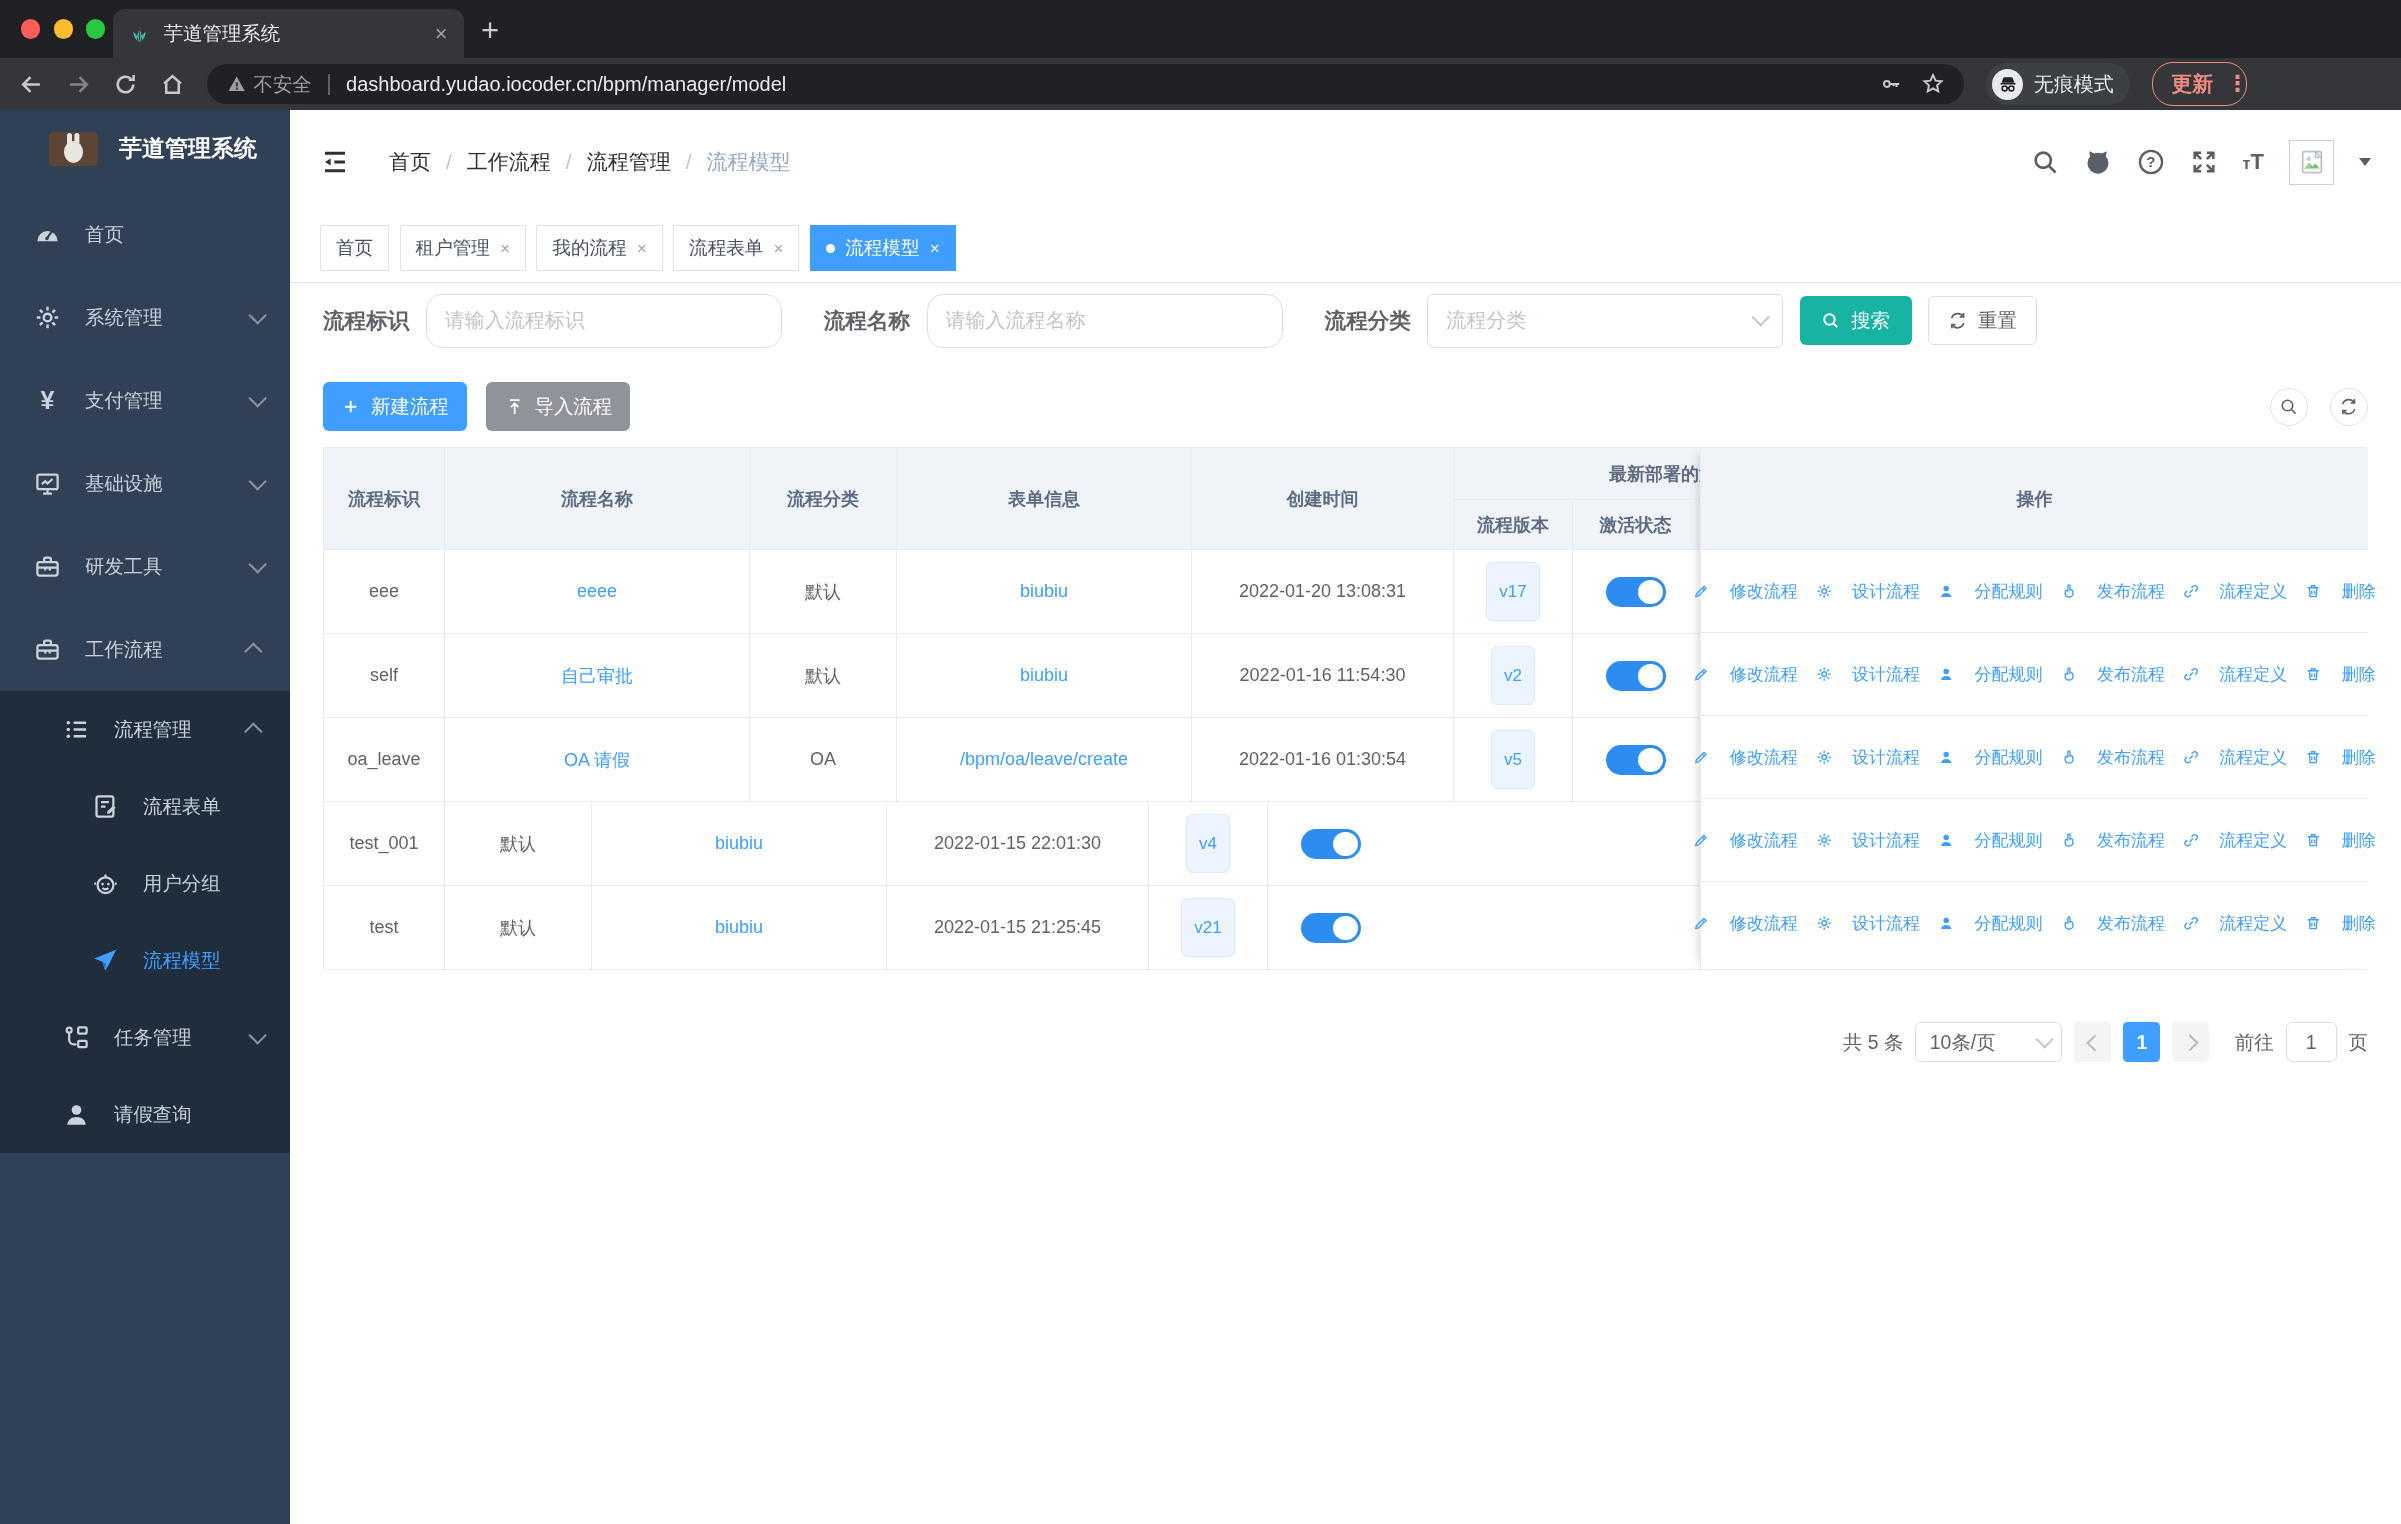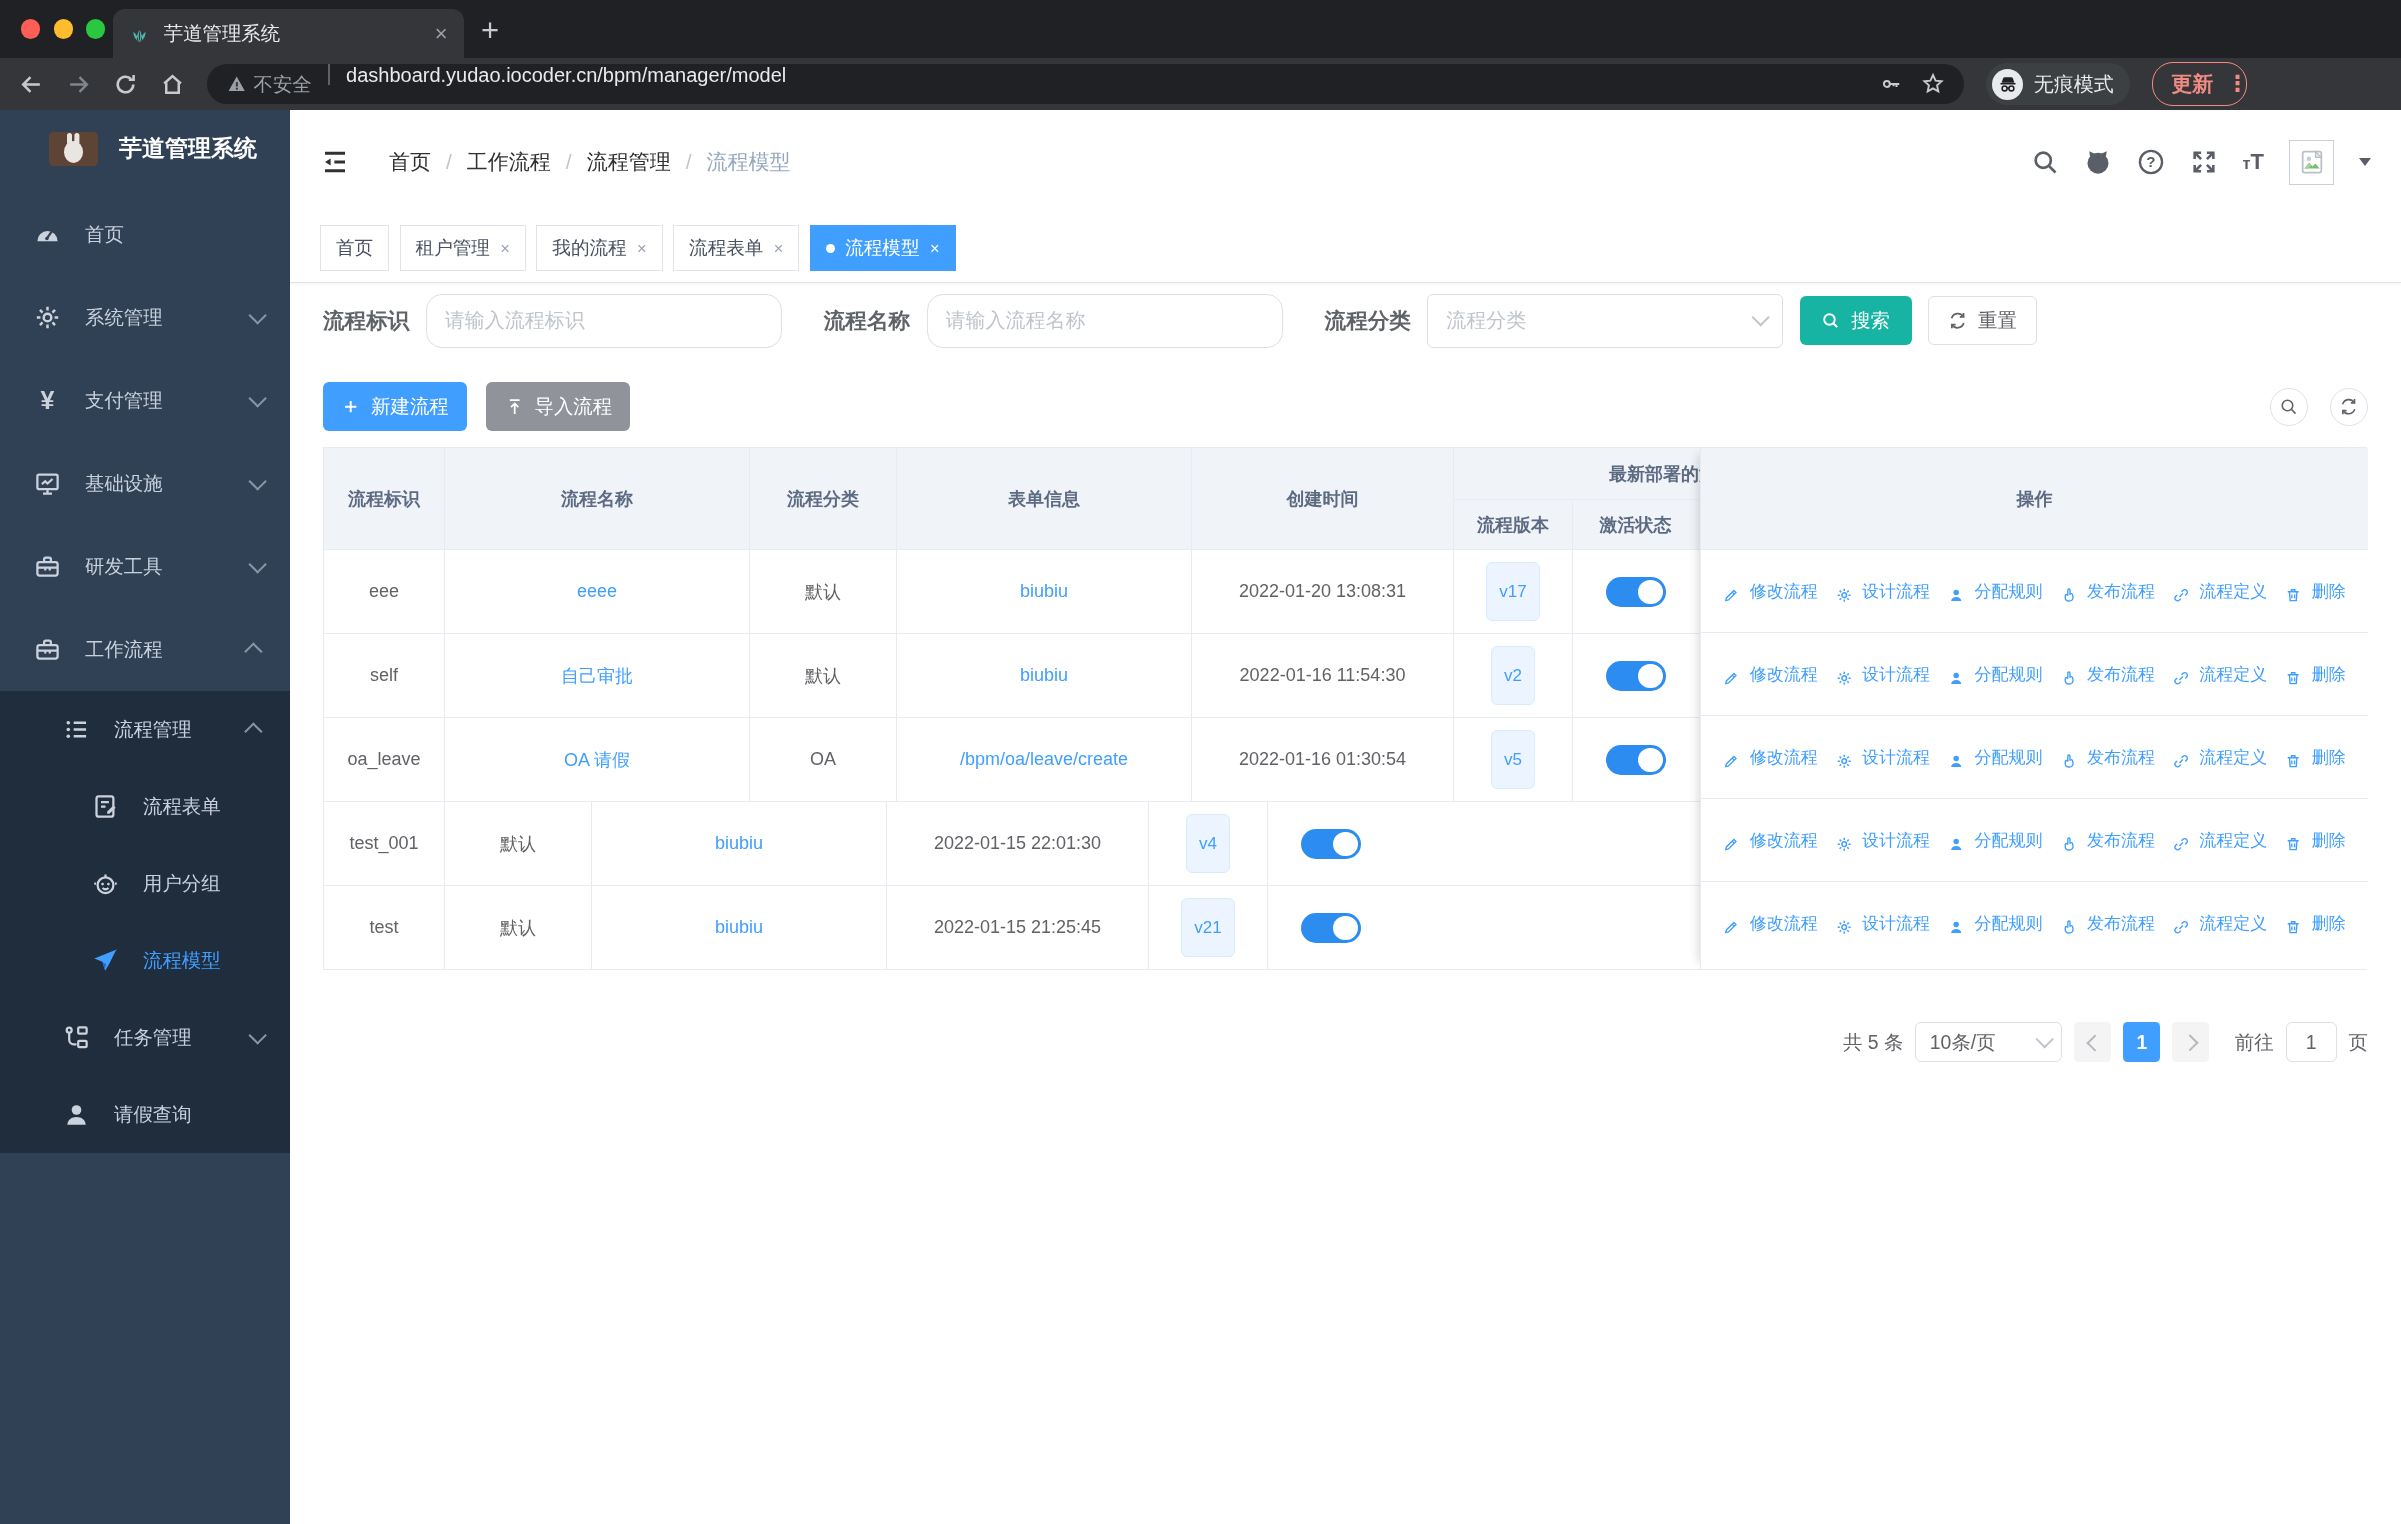--- a/index.html
+++ b/index.html
@@ -13,21 +13,21 @@
   .tab{position:absolute;left:113px;top:9px;width:351px;height:49px;background:#35363a;
     border-radius:12px 12px 0 0;display:flex;align-items:center;padding:0 16.4px;box-sizing:border-box;}
   .tab-title{color:#e8eaed;font-size:19.4px;margin-left:13.4px;flex:1;white-space:nowrap;overflow:hidden;}
   .tab-close{color:#9aa0a6;font-size:22px;line-height:1;}
   .newtab{position:absolute;left:481px;top:13.4px;color:#c6c9ce;font-size:31px;font-weight:300;}
   .toolbar{height:52px;background:#35363a;display:flex;align-items:center;padding:0 19.4px;gap:22px;}
   .nav-ic{width:25px;height:25px;color:#c7cacd;flex:0 0 auto;}
   .nav-ic.dim{color:#80858c;}
   .nav-ic svg{width:100%;height:100%;}
   .omnibox{flex:0 0 auto;width:1757px;height:40px;background:#202124;border-radius:20px;
-    display:flex;padding:0 19.4px;box-sizing:border-box;gap:10.4px;}
+    display:flex;align-items:center;padding:0 19.4px;box-sizing:border-box;gap:10.4px;}
   .sec-chip{color:#9aa0a6;font-size:19.4px;display:flex;align-items:center;gap:7.4px;}
   .sec-sep{width:1.5px;height:21px;background:#5f6368;margin:0 6px;}
   .url-text{color:#e8eaed;font-size:20px;flex:1;white-space:nowrap;overflow:hidden;}
   .omni-right{display:flex;align-items:center;gap:19.4px;color:#c7cacd;}
   .incog{height:42px;background:#3c4043;border-radius:21px;display:flex;align-items:center;
     gap:10.4px;padding:0 16.4px 0 6px;color:#e8eaed;font-size:20px;}
   .incog-circle{width:31px;height:31px;border-radius:50%;background:#e8eaed;display:flex;align-items:center;justify-content:center;}
   .incog-circle svg{width:22px;height:22px;}
   .update-pill{height:42px;border:1.5px solid #f28b82;border-radius:21px;display:flex;align-items:center;
     gap:13.4px;padding:0 12px 0 18px;color:#f28b82;font-size:21px;font-weight:700;}
@@ -119,21 +119,21 @@
   .c5{width:119px;} .c6{width:125px;border-right:0;}
   .link{color:#409eff;cursor:pointer;}
   .vbadge{display:inline-flex;align-items:center;justify-content:center;height:33px;padding:12px 12px;
     background:#ecf5ff;border:1.5px solid #d9ecff;border-radius:6px;color:#409eff;font-size:17px;}
   .toggle{width:60px;height:30.5px;border-radius:15.6px;background:#2d8cf0;position:relative;cursor:pointer;}
   .toggle:after{content:"";position:absolute;right:3px;top:3px;width:24.6px;height:24.6px;border-radius:50%;background:#fff;}
   .op-col{position:absolute;top:0;bottom:0;left:1376px;width:667px;background:#fff;z-index:5;
     border-left:1.5px solid #e8ecf2;box-shadow:-9px 0 9px -7.4px rgba(0,0,0,.15);}
   .op-head{height:101px;background:#f0f3f8;color:#5d6b82;font-weight:700;display:flex;align-items:center;justify-content:center;box-sizing:border-box;}
   .op-row{height:83px;border-top:1.5px solid #e8ecf2;display:flex;align-items:center;justify-content:center;gap:18px;box-sizing:border-box;}
-  .op-link{color:#409eff;font-size:17px;display:inline-flex;align-items:flex-end;gap:10px;cursor:pointer;white-space:nowrap;}
+  .op-link{color:#409eff;font-size:17px;display:inline-flex;align-items:center;gap:20px;cursor:pointer;white-space:nowrap;}
   .op-link svg{width:16.4px;height:16.4px;}
   
   .pagination{margin-top:52px;display:flex;align-items:center;justify-content:flex-end;gap:12px;
     font-size:19.4px;color:#606266;}
   .pg-select{width:147px;height:40px;border:1.5px solid #dcdfe6;border-radius:6px;display:flex;align-items:center;
     padding:0 13.4px;box-sizing:border-box;color:#606266;}
   .pg-select .chev{border-color:#c0c4cc;transform:rotate(45deg) translateY(-4.5px);}
   .pg-btn{width:37px;height:40px;border-radius:4.5px;background:#f4f4f5;display:flex;align-items:center;justify-content:center;color:#b4b8bf;}
   .pg-btn .chl{width:9.7px;height:9.7px;border-left:2.2px solid #b4b8bf;border-bottom:2.2px solid #b4b8bf;transform:rotate(45deg);margin-left:3px;}
   .pg-btn .chr{width:9.7px;height:9.7px;border-right:2.2px solid #b4b8bf;border-bottom:2.2px solid #b4b8bf;transform:rotate(-45deg);margin-right:3px;}

